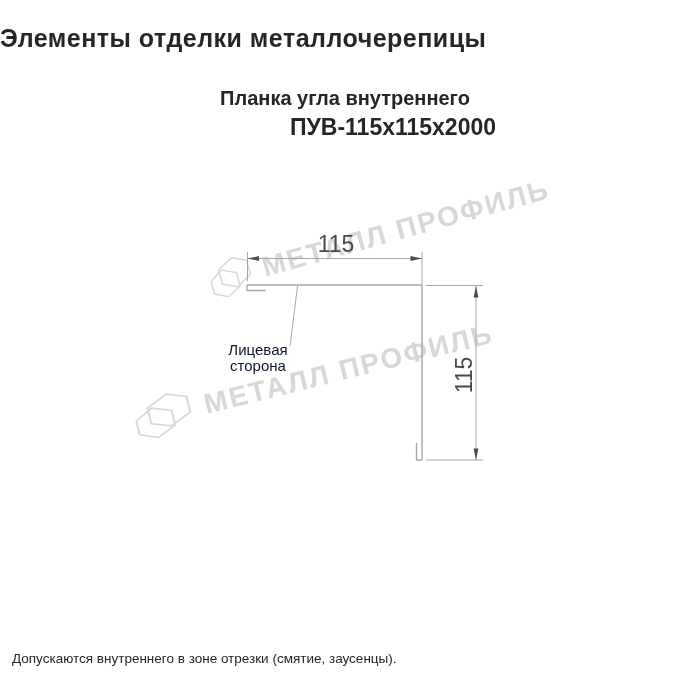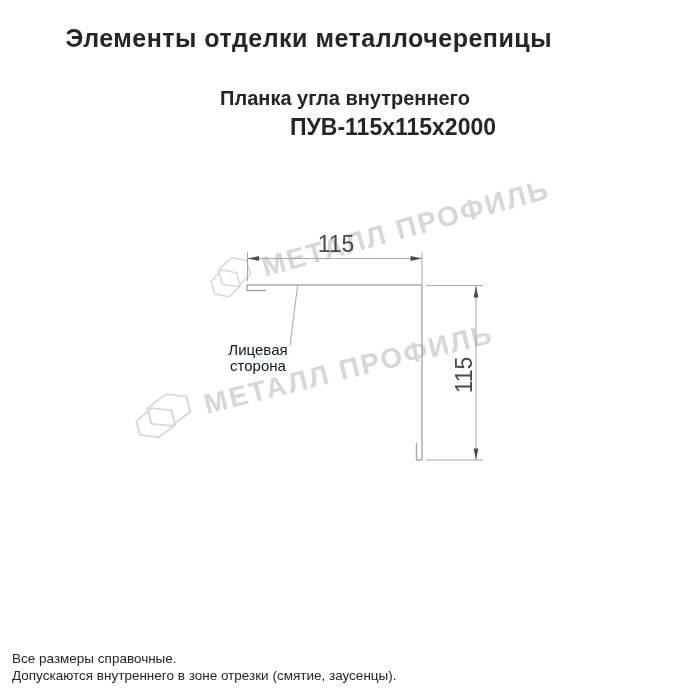--- a/index.html
+++ b/index.html
@@ -2,21 +2,21 @@
 <html style="--text: #262626; --line: #a8a8a8; --arrow: #4d4d4d; --dim_text: #4a4a4a; --watermark: #d7d7d7;"><head>
 <meta charset="utf-8">
 <style>
   html,body{margin:0;padding:0;background:#fff;}
   .page{
     position:relative;width:700px;height:700px;background:#ffffff;overflow:hidden;
     font-family:"Liberation Sans","DejaVu Sans",sans-serif;color:var(--text,#262626);
   }
   
   .title{
-    position:absolute;top:24px;left:0;width:552px;text-align:right;
+    position:absolute;top:24px;left:0;width:552px;text-align:left;
     font-size:25px;font-weight:bold;letter-spacing:.5px;color:var(--text,#262626);
   }
   .subtitle{
     position:absolute;top:87px;left:0;width:690px;text-align:center;
     font-size:20px;font-weight:bold;color:var(--text,#262626);
   }
   .model{
     position:absolute;top:114px;left:0;width:690px;text-align:center;
     font-size:23px;font-weight:bold;color:var(--text,#262626);padding-left:48px;
   }
@@ -99,17 +99,16 @@
     <path class="thin" d="M297.5,286 L290,346"></path>
   </svg>
 
   <div class="dim-label dim-top">115</div>
   <div class="dim-label dim-right">115</div>
 
   <div class="face-label">Лицевая
 сторона</div>
 
   <div class="footer">
-    <div>Все размеры справочные.</div>
     <div>Допускаются внутреннего в зоне отрезки (смятие, заусенцы).</div>
   </div>
 
 </div>
 
 </body></html>

